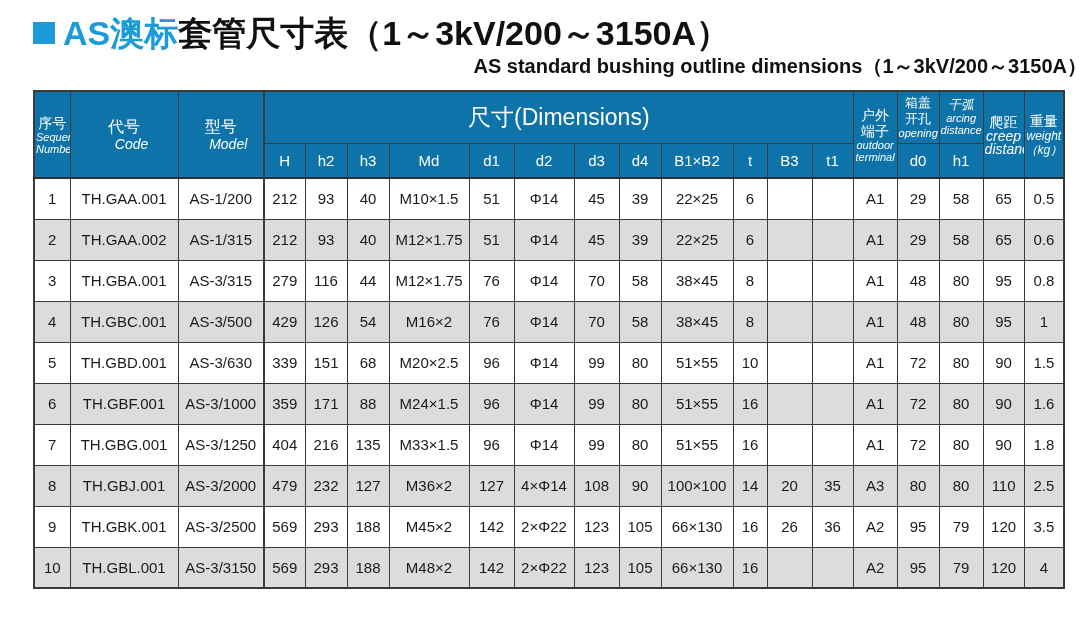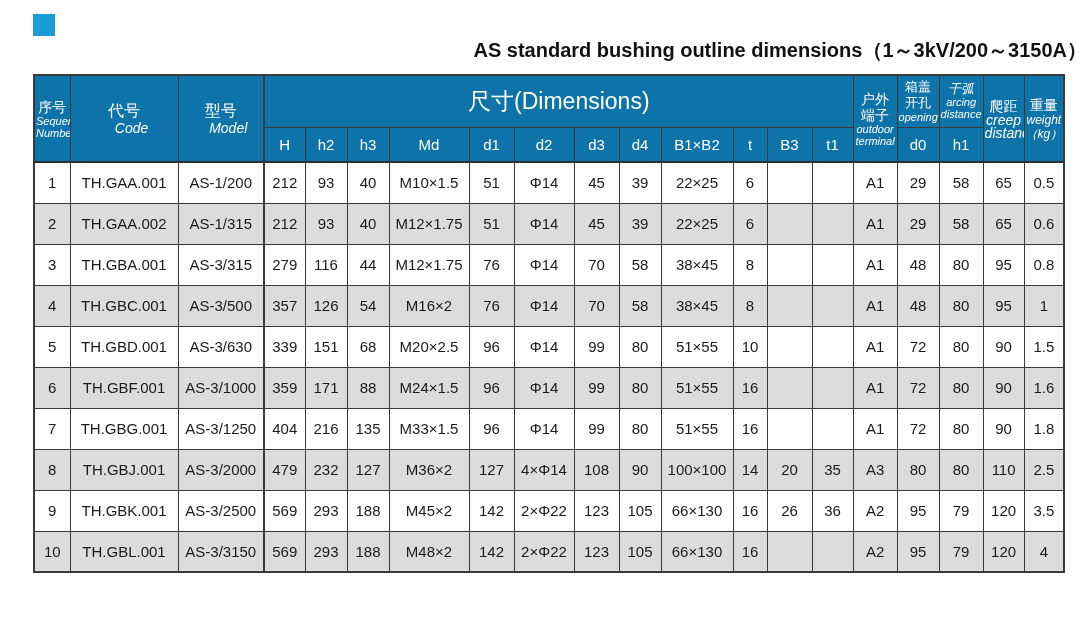--- a/index.html
+++ b/index.html
@@ -57,20 +57,22 @@
   tbody tr  { height:41px; background:#ffffff; }
   tbody tr.alt { background:#dcdcdc; }
   tbody td  { font-size:15px; color:#1a1a1a; }
 </style>
 </head>
 <body>
 
 <div class="page-header">
   <div class="title-line">
     <span class="title-square"></span>
+    <span class="title-zh accent">AS澳标</span>
+    <span class="title-zh plain">套管尺寸表（1～3kV/200～3150A）</span>
   </div>
   <div class="subtitle">AS standard bushing outline dimensions（1～3kV/200～3150A）</div>
 </div>
 
 <table class="spec">
   <colgroup>
     <col style="width:36px">
       <col style="width:108px">
       <col style="width:86px">
     <col style="width:41px">
@@ -215,21 +217,21 @@
         <td>A1</td>
         <td>48</td>
         <td>80</td>
         <td>95</td>
         <td>0.8</td>
       </tr>
       <tr class="alt">
         <td>4</td>
         <td>TH.GBC.001</td>
         <td>AS-3/500</td>
-        <td class="thick-left">357</td>
+        <td class="thick-left">429</td>
         <td>126</td>
         <td>54</td>
         <td>M16×2</td>
         <td>76</td>
         <td>Φ14</td>
         <td>70</td>
         <td>58</td>
         <td>38×45</td>
         <td>8</td>
         <td></td>

